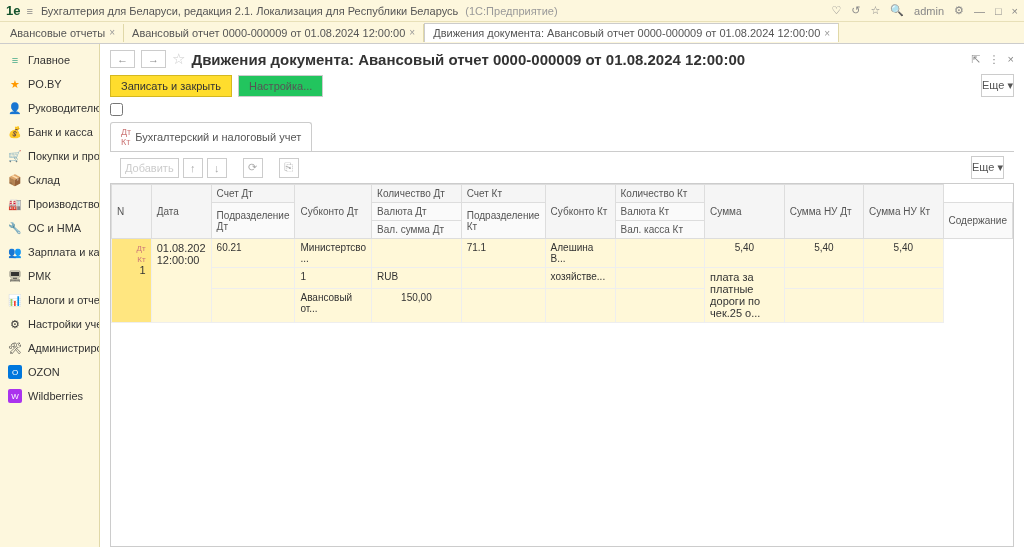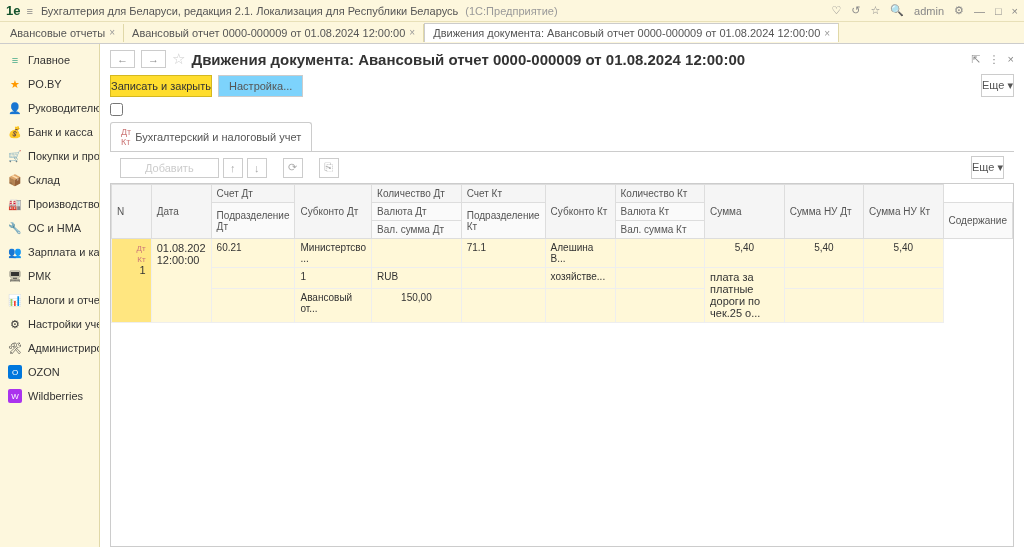--- a/index.html
+++ b/index.html
@@ -35,36 +35,36 @@
 
 .page-header { display: flex; align-items: center; padding: 6px 10px; gap: 6px; }
 .nav-btn { border: 1px solid #ccc; background: #fff; padding: 2px 6px; cursor: pointer; color: #888; }
 .star { color: #ccc; font-size: 15px; cursor: pointer; }
 .page-title { font-size: 15px; font-weight: bold; color: #333; flex: 1; }
 .hdr-right { display: flex; gap: 8px; color: #888; }
 .hdr-right span { cursor: pointer; }
 
 
 .toolbar { display: flex; align-items: center; padding: 0 10px 6px; gap: 6px; }
-.btn-primary { background: #ffdd2d; border: 1px solid #d4b820; padding: 4px 0; cursor: pointer; color: #333; }
-.btn { background: #7dd3fc; border: 1px solid #ccc; padding: 4px 10px; cursor: pointer; color: #555; }
+.btn-primary { background: #ffdd2d; border: 1px solid #d4b820; padding: 4px 10px; cursor: pointer; color: #333; }
+.btn { background: #22c55e; border: 1px solid #ccc; padding: 4px 10px; cursor: pointer; color: #555; }
 .btn-more { background: #fff; border: 1px solid #ccc; padding: 4px 0; cursor: pointer; color: #555; margin-left: auto; }
 
 
 .checkrow { display: flex; align-items: center; gap: 6px; padding: 0 10px 6px; color: #555; }
 .checkrow input { cursor: pointer; }
 
 
 .subtabs { padding: 0 10px; }
 .subtab { display: inline-flex; align-items: center; gap: 4px; padding: 4px 10px; border: 1px solid #ccc; border-bottom: none; background: #fff; color: #555; cursor: pointer; border-radius: 3px 3px 0 0; }
 .subtab-icon { color: #c77; font-size: 9px; }
 
 
 .grid-toolbar { display: flex; align-items: center; padding: 4px 10px; gap: 4px; border-top: 1px solid #ccc; margin: 0 10px; }
-.gtb-btn { border: 1px solid #ccc; background: #fff; padding: 3px 24px; color: #aaa; cursor: pointer; }
+.gtb-btn { border: 1px solid #ccc; background: #fff; padding: 3px 4px; color: #aaa; cursor: pointer; }
 .gtb-btn.disabled { color: #ccc; }
 .gtb-arrow { border: 1px solid #ccc; background: #fff; width: 20px; height: 20px; display: inline-flex; align-items: center; justify-content: center; color: #aaa; cursor: pointer; }
 
 
 .grid-wrap { margin: 0 10px; border: 1px solid #ccc; flex: 1; overflow: auto; background: #fff; }
 .grid { width: 100%; border-collapse: collapse; }
 .grid th { background: #f5f5f5; border: 1px solid #ddd; padding: 3px 5px; text-align: left; font-weight: normal; color: #555; font-size: 10px; }
 .grid td { border: 1px solid #eee; padding: 3px 5px; color: #333; font-size: 10px; height: 16px; vertical-align: top; }
 .grid .hdrrow1 th { height: 15px; }
 .grid .hdrrow2 th { height: 15px; background: #fafafa; }
@@ -242,21 +242,21 @@
           </tr>
           <tr class="hdrrow2">
             <th rowspan="2">Подразделение Дт</th>
             <th>Валюта Дт</th>
             <th rowspan="2">Подразделение Кт</th>
             <th>Валюта Кт</th>
             <th rowspan="2">Содержание</th>
           </tr>
           <tr class="hdrrow2">
             <th>Вал. сумма Дт</th>
-            <th>Вал. сумма Кт</th>
+            <th>Вал. касса Кт</th>
           </tr>
         </thead>
         <tbody>
           <tr class="datarow sel">
             <td rowspan="3" class="cell-n"><span class="dtkt">Дт<br>Кт</span><br><span>1</span></td>
             <td rowspan="3"><span>01.08.202</span><br><span>12:00:00</span></td>
             <td>60.21</td>
             <td>Министертсво ...</td>
             <td></td>
             <td>71.1</td>

